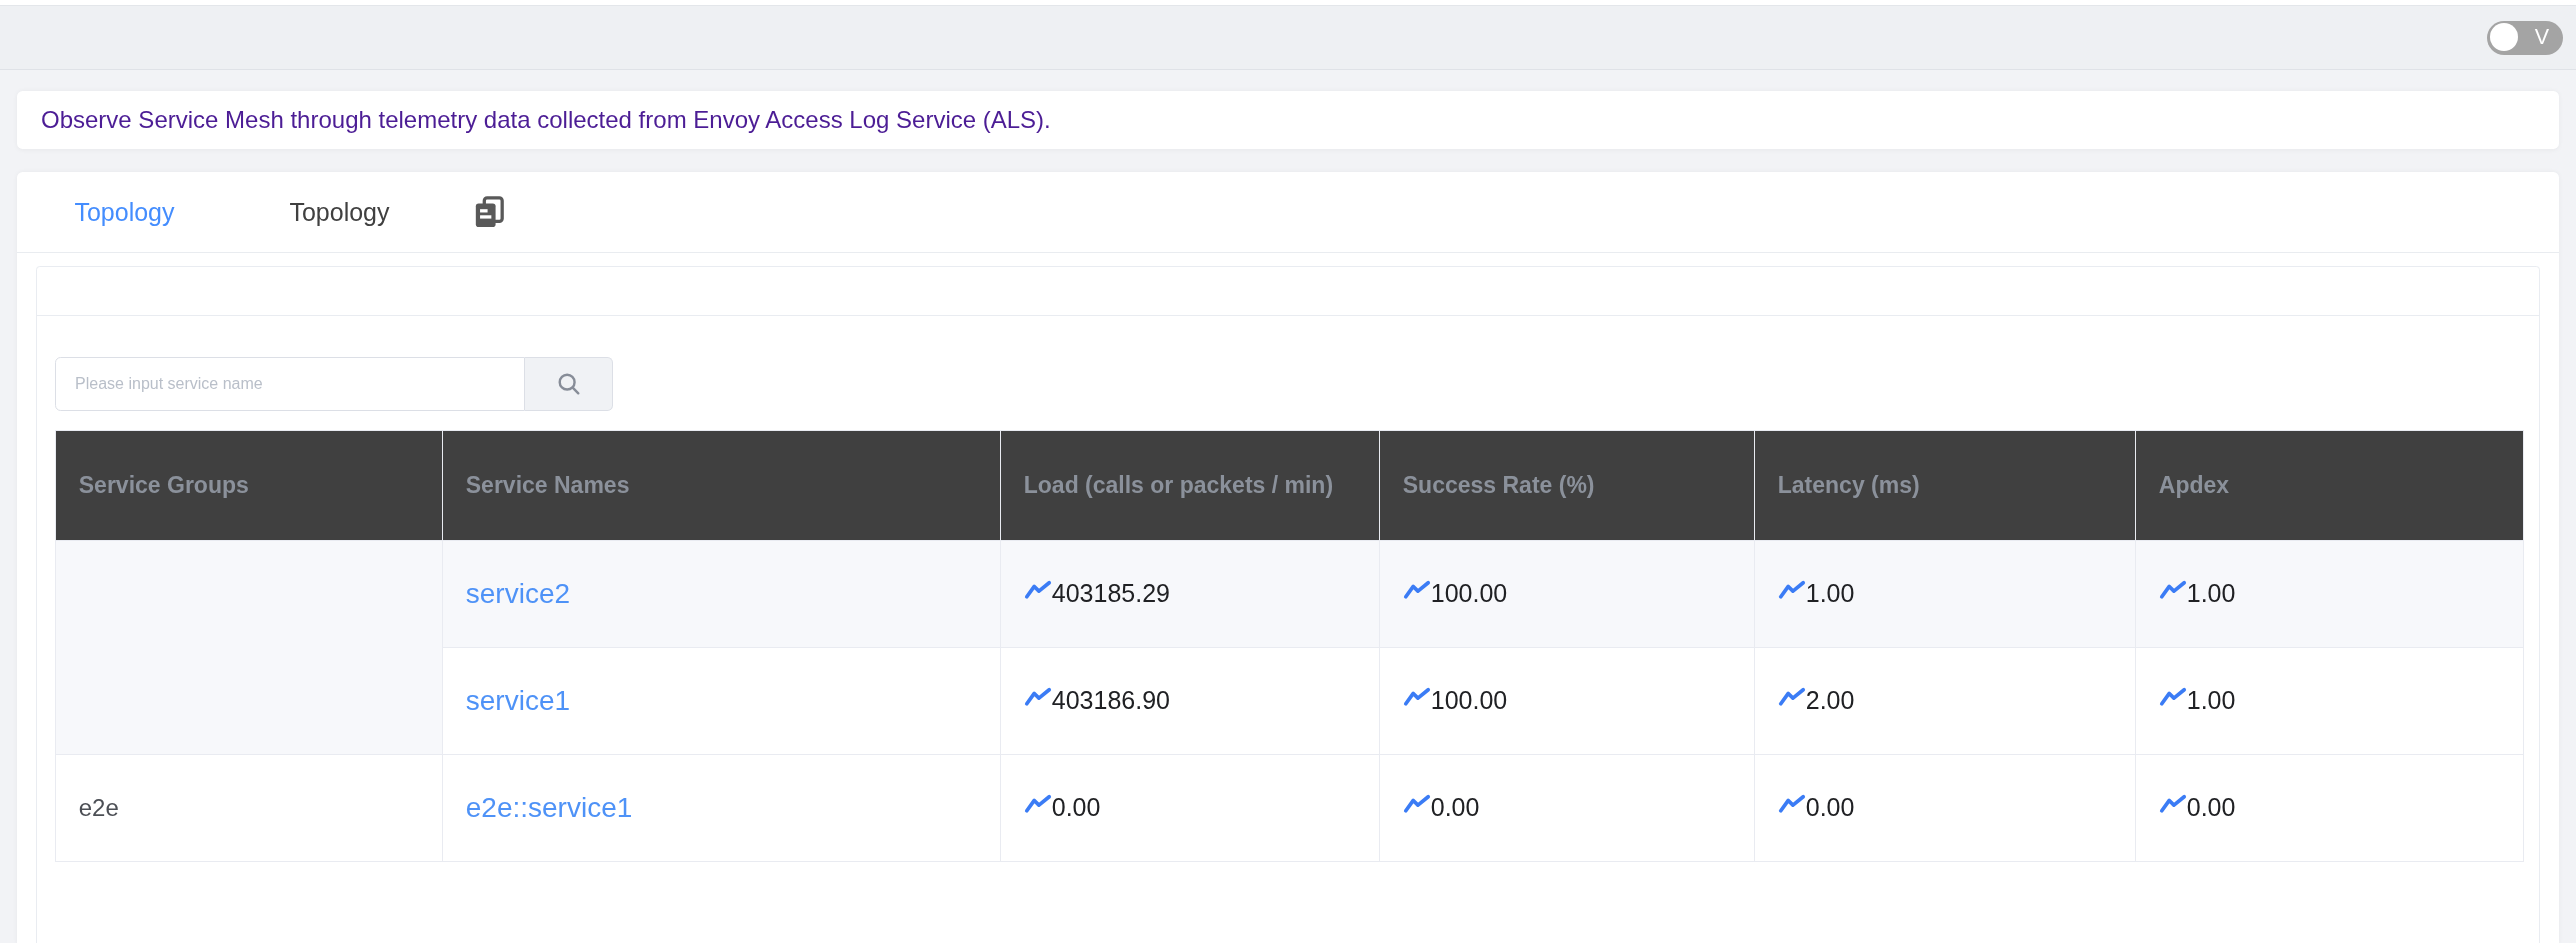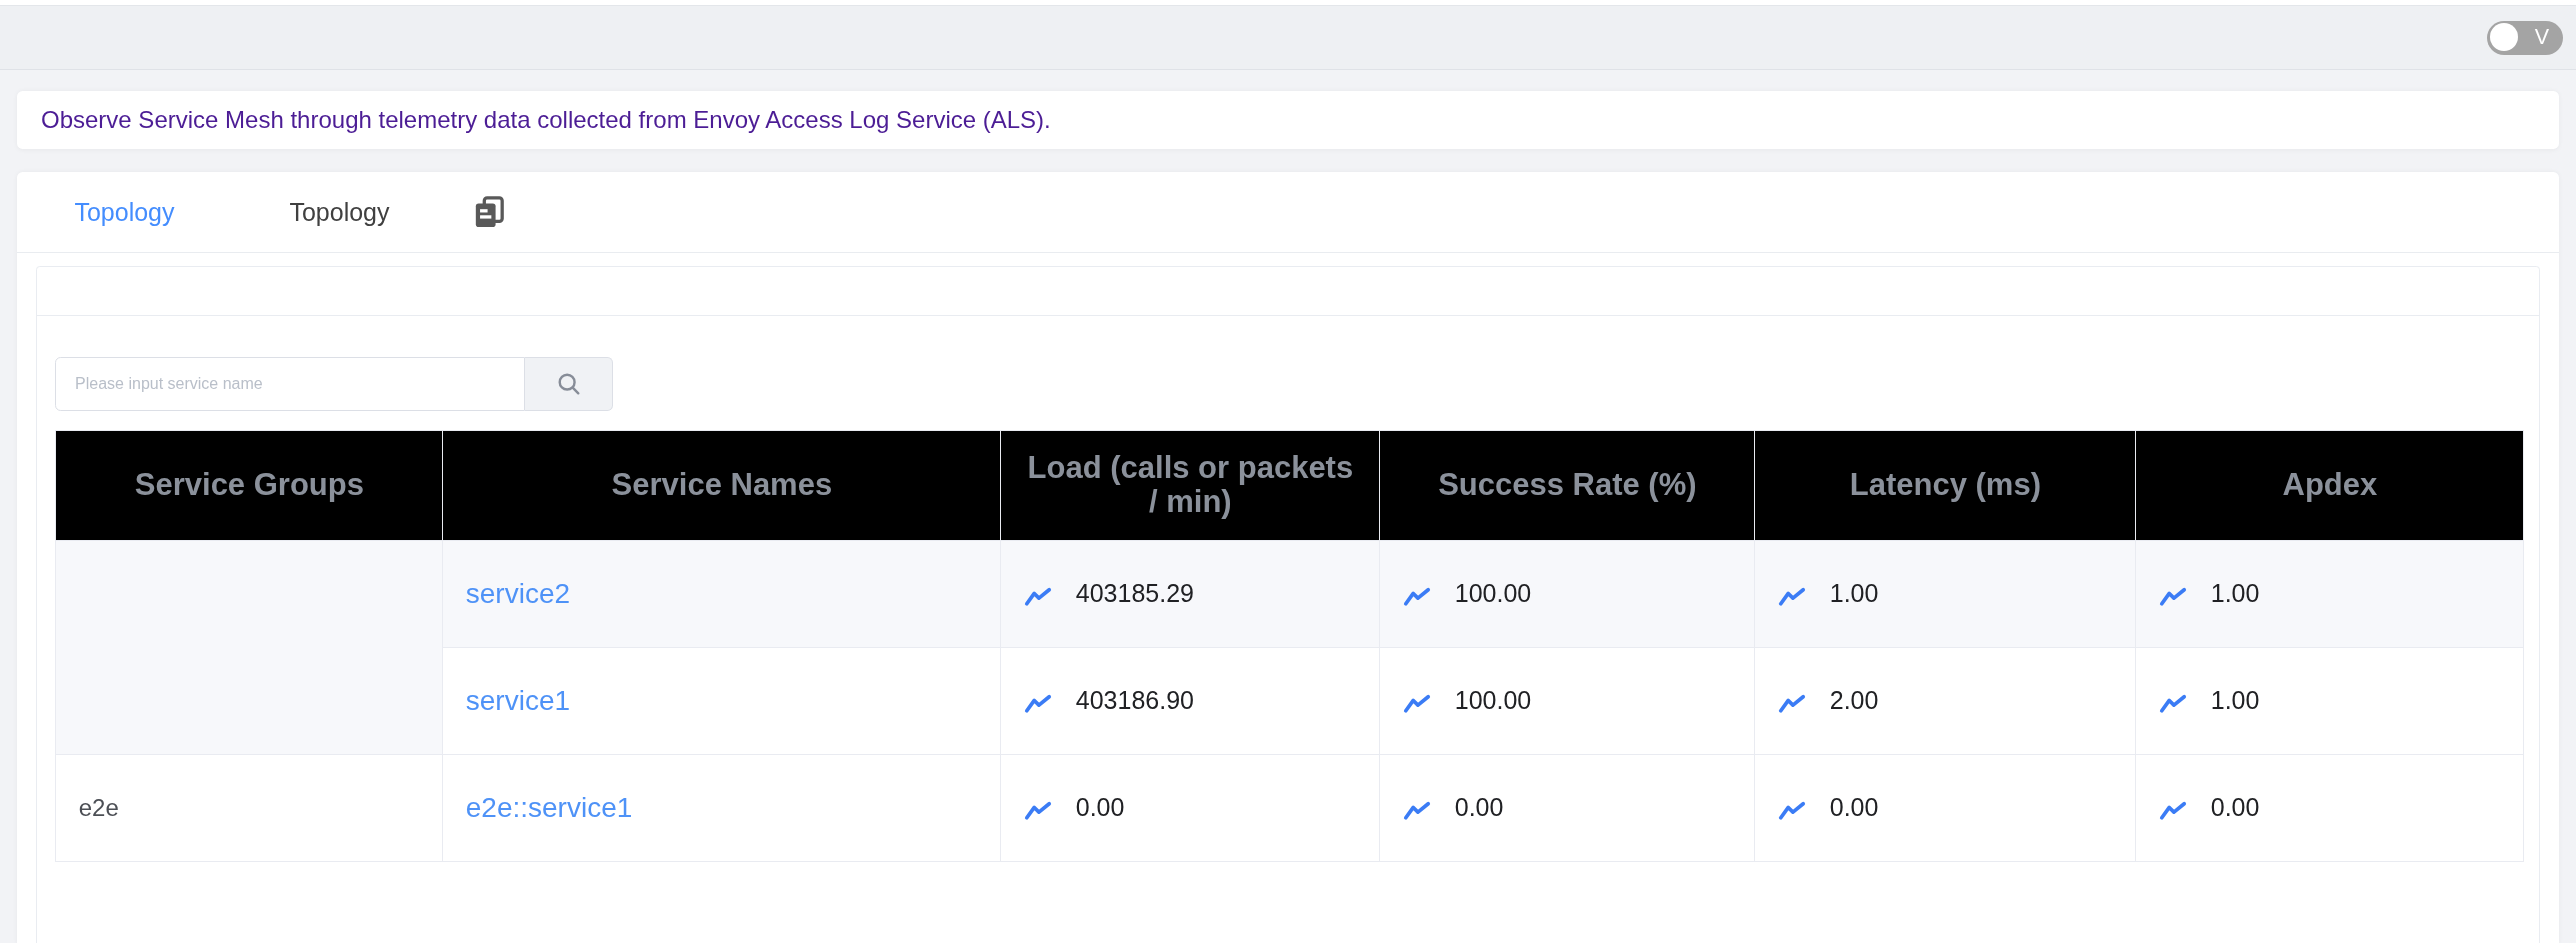--- a/index.html
+++ b/index.html
@@ -120,31 +120,30 @@
   col.c-group   { width: 387px; }
   col.c-name    { width: 558px; }
   col.c-load    { width: 379px; }
   col.c-sr      { width: 375px; }
   col.c-lat     { width: 381px; }
   col.c-apdex   { width: 388px; }
   th, td { border: 0.9px solid #e9ebf1; padding: 0 22.4px; text-align: left; vertical-align: middle; }
   th {
     height: 110px;
     color: #8b919b;
-    font-size: 31px;
+    font-size: 23px;
     font-weight: 700;
     line-height: 34px;
     word-break: break-all;
-    background: #000000;
-    text-align: center;
+    background: #404040;
   }
   td { height: 107px; font-size: 24px; color: #4c4f55; background: #ffffff; }
   td.striped { background: #f7f8fb; }
   .svc-link { color: #4e92f7; text-decoration: none; cursor: pointer; font-size: 28px; }
-  .metric-wrap { display: flex; align-items: flex-end; gap: 24px; }
+  .metric-wrap { display: flex; align-items: flex-start; }
   .metric-value { color: #202124; font-size: 25px; }
   .trend-svg { flex: none; }
 </style>
 </head>
 <body>
 
 <div class="top-strip"></div>
 
 <header class="toolbar">
   <div class="toggle">

